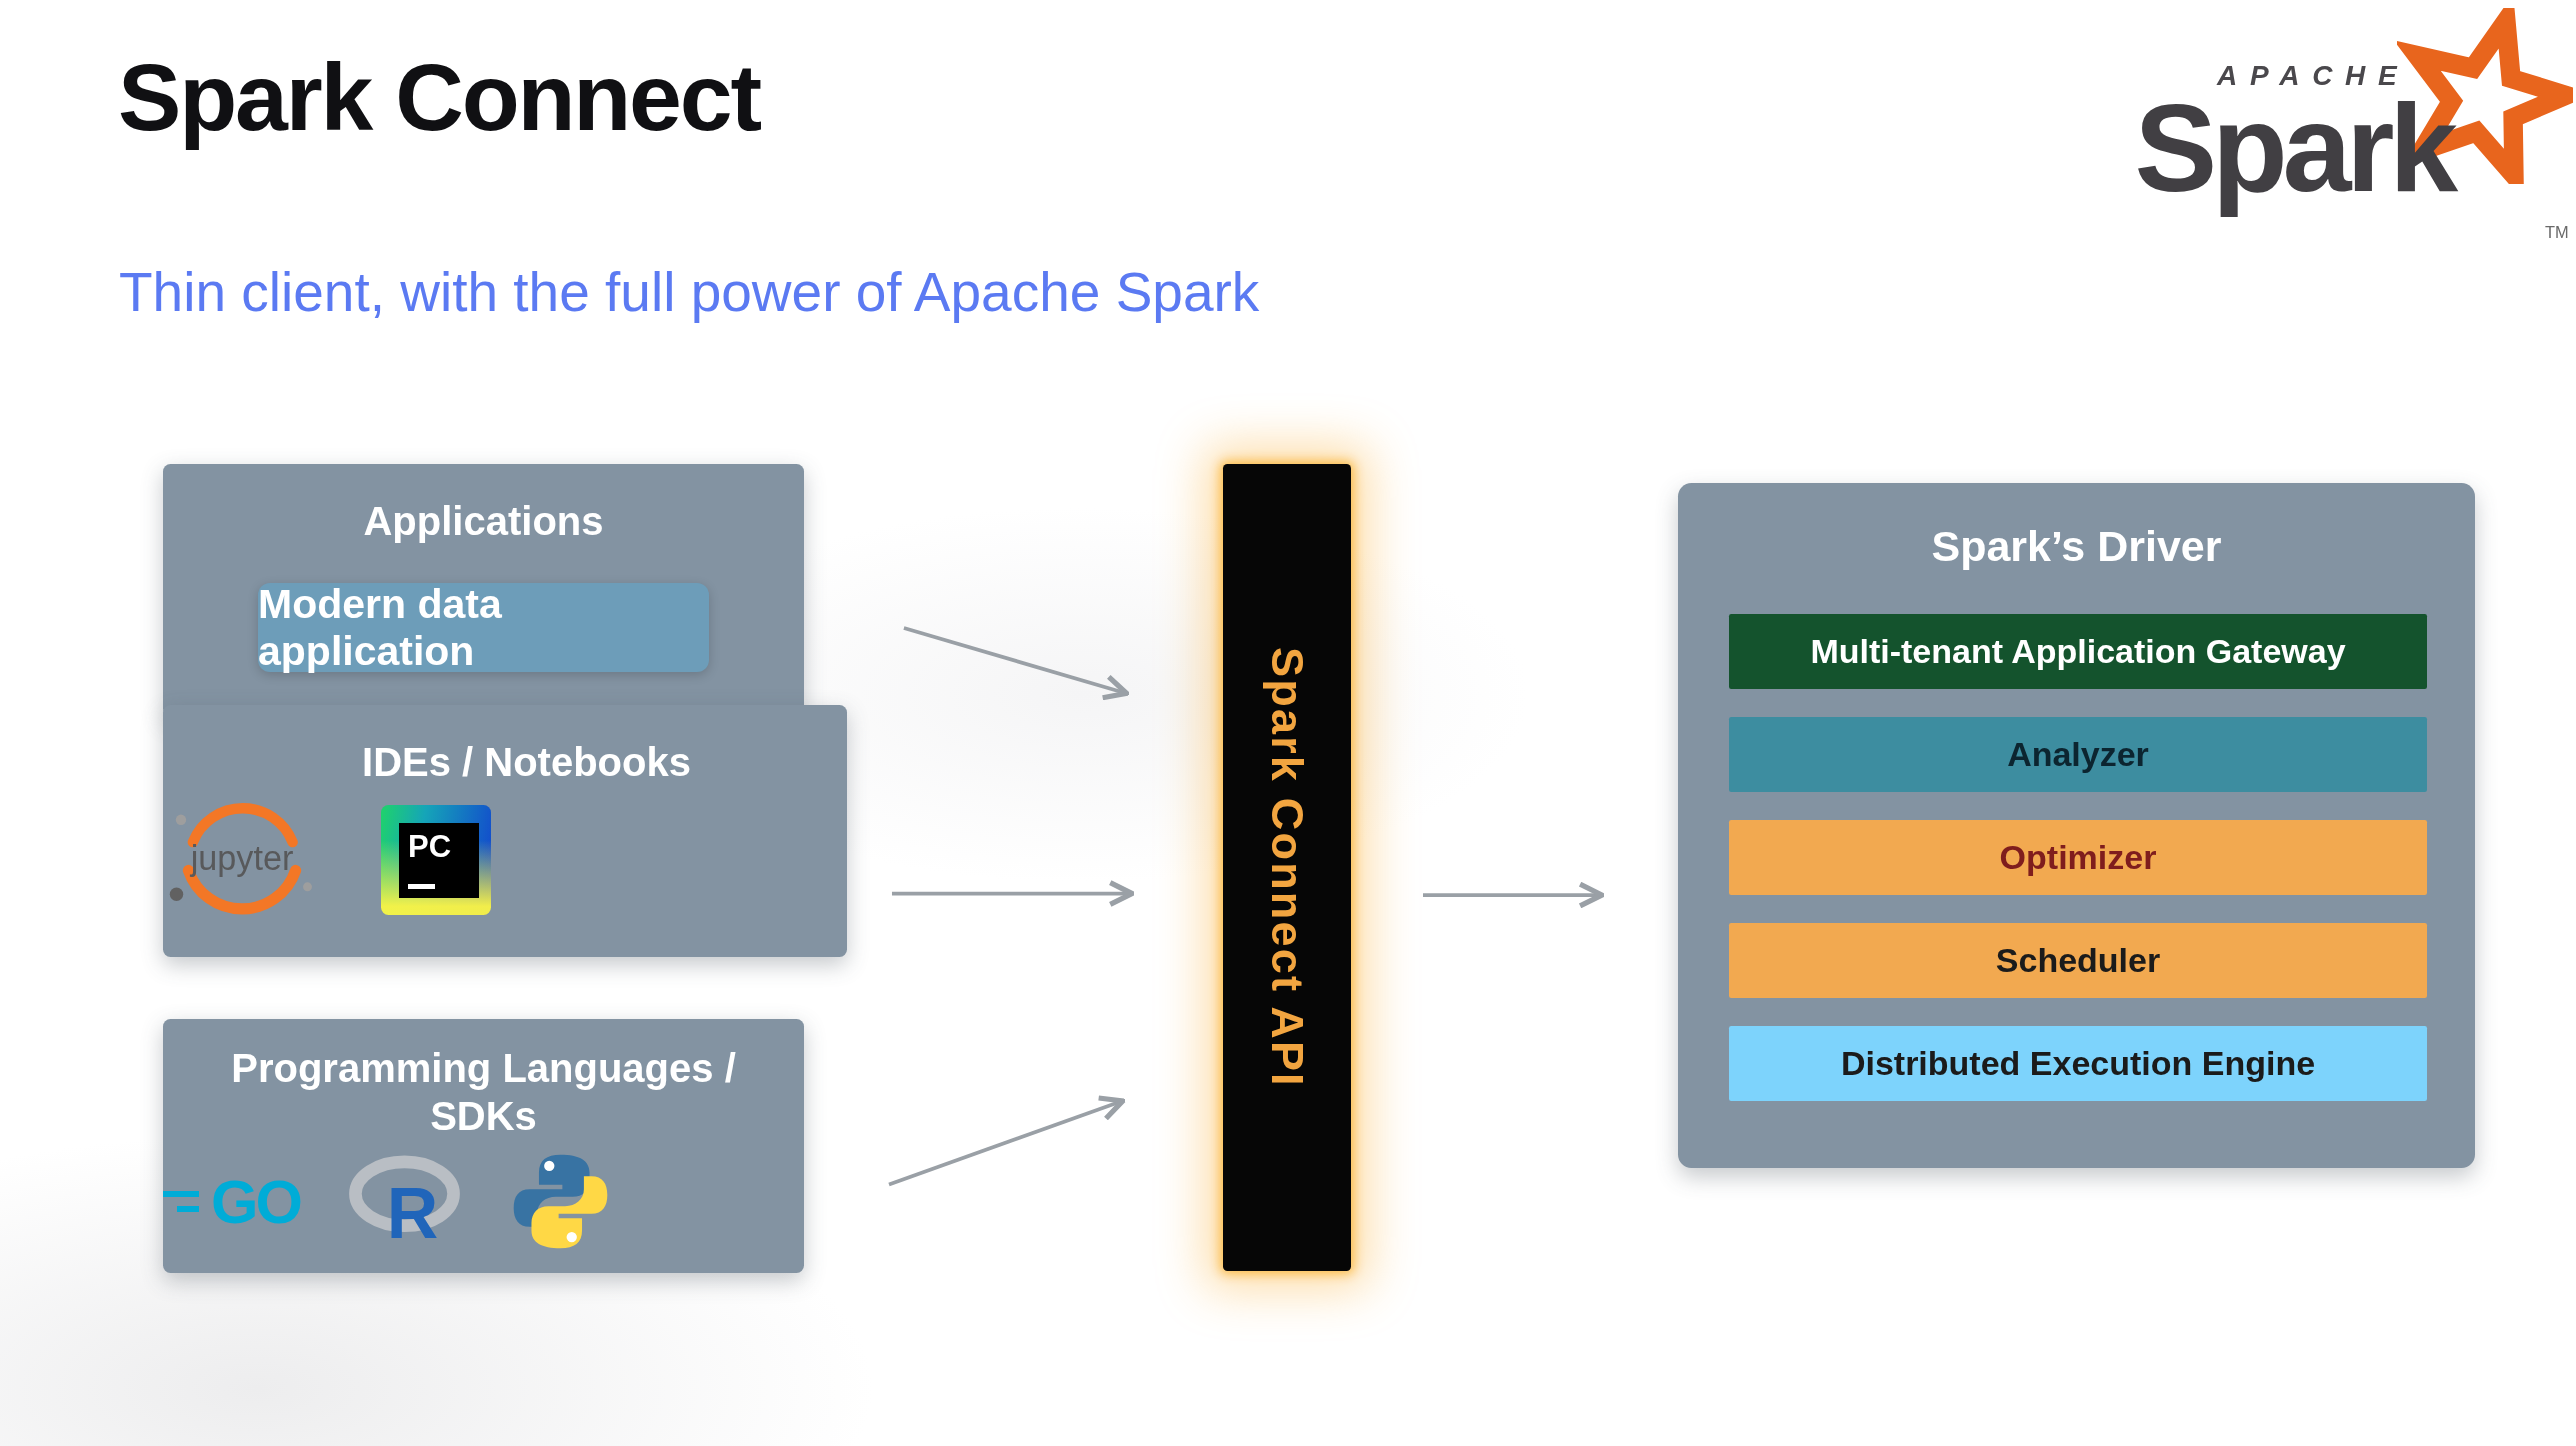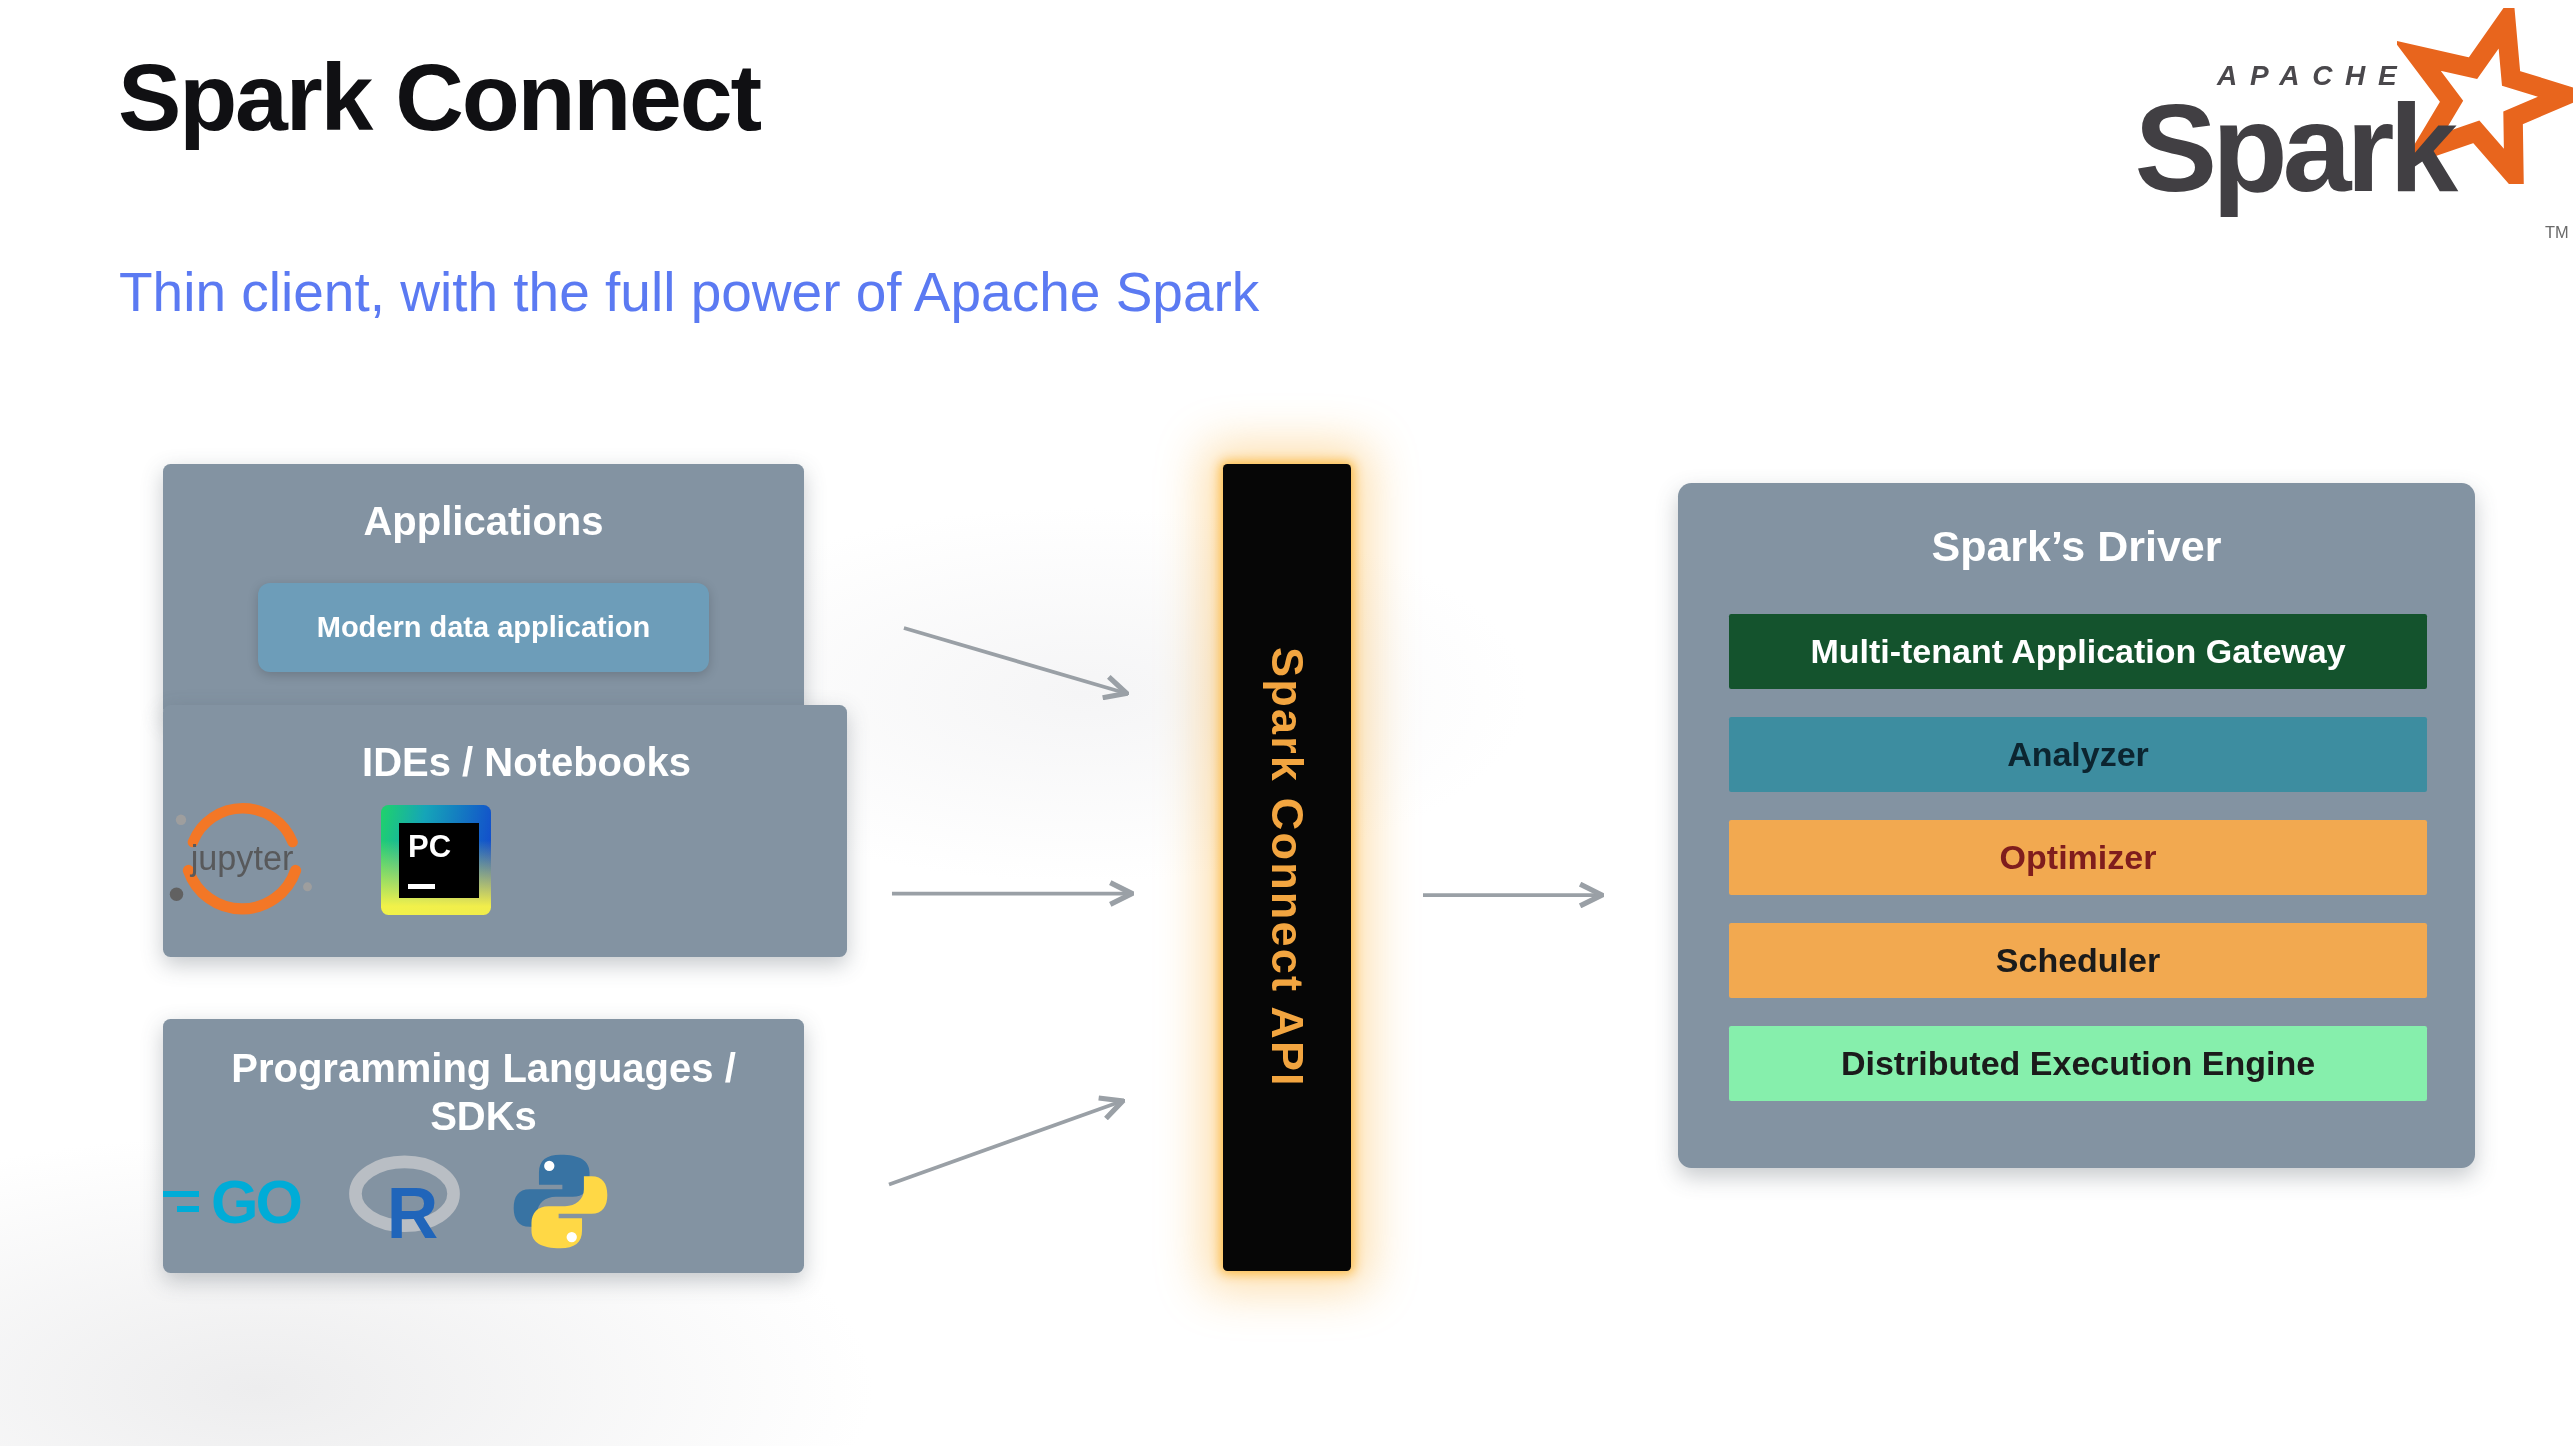--- a/index.html
+++ b/index.html
@@ -50,21 +50,21 @@
   #panel-langs { top: 1019px; height: 254px; }
   .panel-title {
     margin-top: 33px; text-align: center;
     font-size: 40px; font-weight: 600; color: #ffffff; line-height: 1.2;
   }
   #panel-langs .panel-title { margin-top: 25px; }
   .chip {
     position: absolute; left: 95px; right: 95px; top: 119px; height: 89px;
     background: #6d9db9; border-radius: 12px;
     display: flex; align-items: center; justify-content: center;
-    font-size: 29px; font-weight: 700; color: #ffffff;
+    font-size: 41px; font-weight: 700; color: #ffffff;
     box-shadow: 0 3px 10.4px rgba(0,0,0,0.18);
   }
   .logo-row { position: absolute; left: 0; right: 0; display: flex; align-items: center; }
   #panel-ides  .logo-row { top: 91px; gap: 60px; }
   #panel-langs .logo-row { top: 131px; gap: 48px; }
 
   
   .pycharm {
     position: relative; width: 110px; height: 110px; border-radius: 7.5px;
     background:
@@ -189,21 +189,21 @@
     <div class="connector-label">Spark Connect API</div>
   </div>
 
   <div class="driver">
     <div class="driver-title">Spark’s Driver</div>
     <div class="layers">
       <div class="layer" style="background: #14532d; color: rgb(255, 255, 255); text-align: right;">Multi-tenant Application Gateway</div>
       <div class="layer" style="background: rgb(61, 141, 160); color: rgb(12, 37, 48);">Analyzer</div>
       <div class="layer" style="background: rgb(242, 169, 80); color: #7f1d1d;">Optimizer</div>
       <div class="layer" style="background: rgb(242, 169, 80); color: rgb(27, 27, 27);">Scheduler</div>
-      <div class="layer" style="background: #86efac; color: rgb(27, 27, 27);">Distributed Execution Engine</div>
+      <div class="layer" style="background: #7dd3fc; color: rgb(27, 27, 27);">Distributed Execution Engine</div>
     </div>
   </div>
 
   <svg class="arrows" viewBox="0 0 3454 1940">
     <defs>
       <marker id="ah" viewBox="0 0 12 12" refX="9" refY="6" markerWidth="7" markerHeight="7" orient="auto">
         <path d="M1 1 L11 6 L1 11" fill="none" stroke="#9aa0a6" stroke-width="2.4"></path>
       </marker>
     </defs>
     <line x1="1212" y1="842" x2="1505" y2="928" stroke="#9aa0a6" stroke-width="5" marker-end="url(#ah)"></line>

